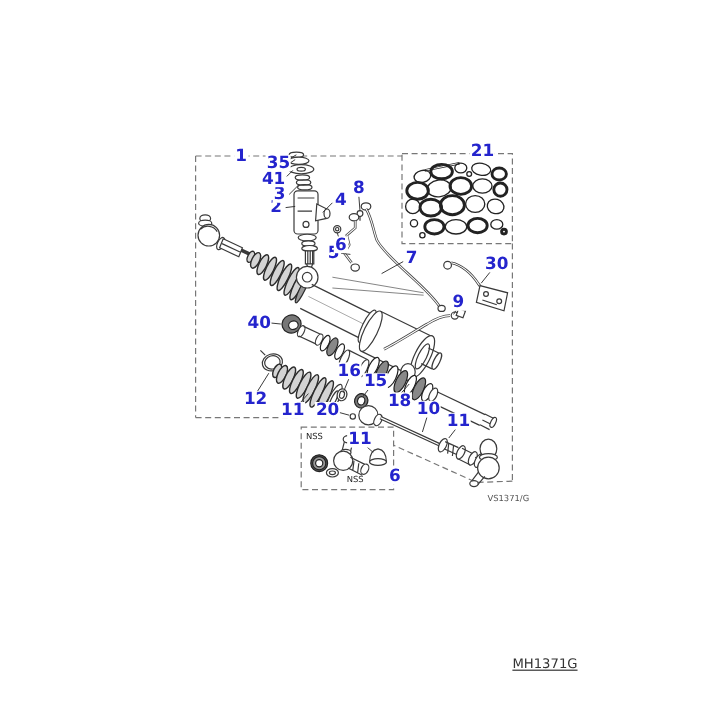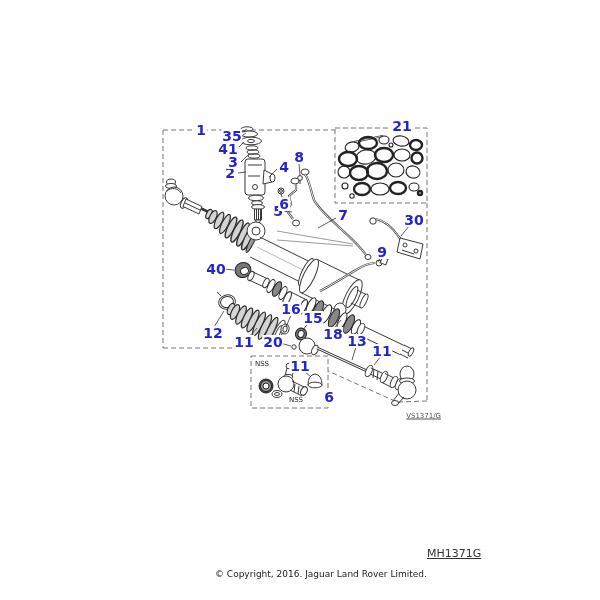--- a/index.html
+++ b/index.html
@@ -5,21 +5,21 @@
   html,body{margin:0;padding:0;background:#fff;}
   .stage{position:relative;width:600px;height:600px;background:#fff;overflow:hidden;
          font-family:"DejaVu Sans",sans-serif;}
   .stage svg{position:absolute;left:0;top:0;}
   .plbl{position:absolute;transform:translate(-50%,-50%);
         font:bold 14px "DejaVu Sans",sans-serif;color:#2424cd;
         background:#fff;padding:0 1px;line-height:1;letter-spacing:0;}
   .nss{position:absolute;transform:translate(-50%,-50%);
        font:7px "DejaVu Sans",sans-serif;color:#222;line-height:1;}
   .vscode{position:absolute;transform:translate(-100%,-50%);
-          font:7px "DejaVu Sans",sans-serif;color:#555;line-height:1;text-decoration:underline;}
+          font:7px "DejaVu Sans",sans-serif;color:#555;line-height:1;}
   .figcode{position:absolute;font:11px "DejaVu Sans",sans-serif;color:#333;line-height:1;text-decoration:underline;}
   .copyright{position:absolute;font:9px "DejaVu Sans",sans-serif;color:#222;line-height:1;}
   .dash{fill:none;stroke:#777;stroke-width:1;stroke-dasharray:5 3;}
   .ln{fill:none;stroke:#3a3a3a;stroke-width:1;}
   .fw{fill:#fff;stroke:#3a3a3a;stroke-width:1;}
   .boot{fill:#d4d4d4;stroke:#2c2c2c;stroke-width:1.2;}
   .lead{fill:none;stroke:#333;stroke-width:0.8;}
   .kthin{fill:none;stroke:#222;stroke-width:1.1;}
   .kthick{fill:none;stroke:#222;stroke-width:2.4;}
   .sealD{fill:#888;stroke:#222;stroke-width:1;}
@@ -271,34 +271,33 @@
 <span class="plbl" style="left:233px;top:162px">3</span>
 <span class="plbl" style="left:284px;top:167px">4</span>
 <span class="plbl" style="left:278px;top:211px">5</span>
 <span class="plbl" style="left:284px;top:204px">6</span>
 <span class="plbl" style="left:343px;top:215px">7</span>
 <span class="plbl" style="left:299px;top:157px">8</span>
 <span class="plbl" style="left:382px;top:252px">9</span>
 <span class="plbl" style="left:329px;top:397px">6</span>
 <span class="plbl" style="left:300px;top:366px">11</span>
 <span class="plbl" style="left:382px;top:351px">11</span>
-<span class="plbl" style="left:357px;top:341px">13</span>
+<span class="plbl" style="left:357px;top:341px">10</span>
 <span class="plbl" style="left:313px;top:318px">15</span>
 <span class="plbl" style="left:244px;top:342px">11</span>
 <span class="plbl" style="left:291px;top:309px">16</span>
 <span class="plbl" style="left:213px;top:333px">12</span>
 <span class="plbl" style="left:273px;top:342px">20</span>
 <span class="plbl" style="left:333px;top:334px">18</span>
 <span class="plbl" style="left:216px;top:269px">40</span>
 <span class="plbl" style="left:402px;top:126px">21</span>
 <span class="plbl" style="left:228px;top:149px">41</span>
 <span class="plbl" style="left:232px;top:136px">35</span>
 <span class="plbl" style="left:414px;top:220px">30</span>
 
 <span class="nss" style="left:262px;top:364px">NSS</span>
 <span class="nss" style="left:296px;top:400px">NSS</span>
 
 <span class="vscode" style="left:441px;top:416px">VS1371/G</span>
 
 <div class="figcode" style="left:427px;top:548px">MH1371G</div>
-<div class="copyright" style="left:215px;top:570px">© Copyright, 2016. Jaguar Land Rover Limited.</div>
 
 </div>
 
 </body></html>

